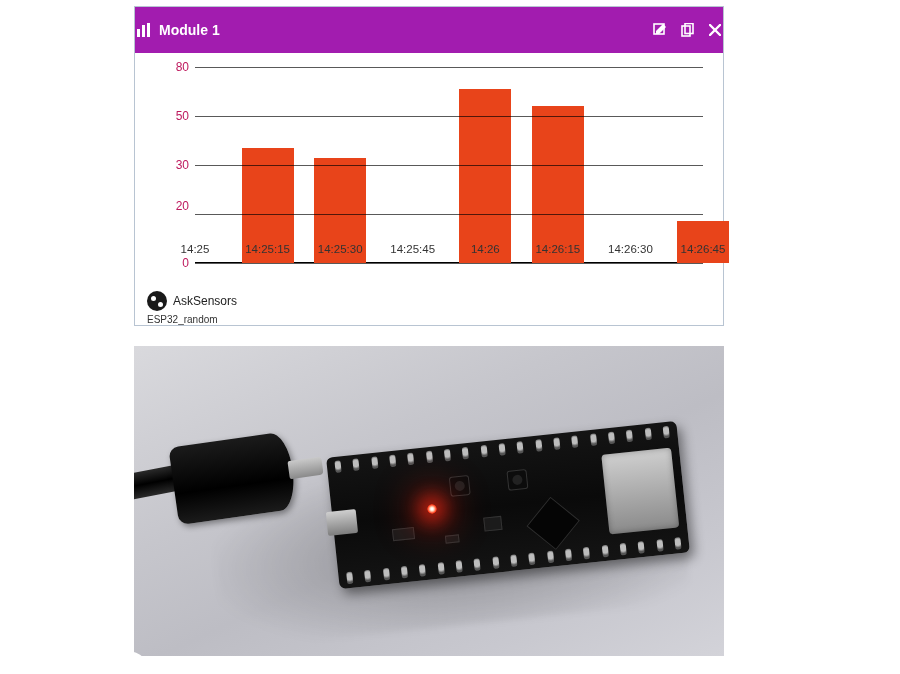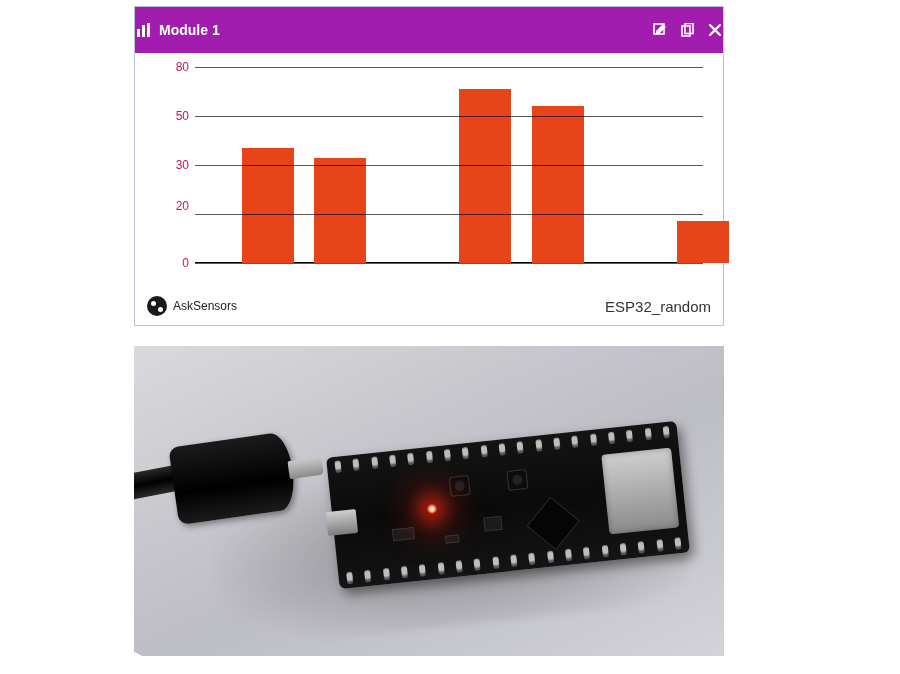--- a/index.html
+++ b/index.html
@@ -105,25 +105,26 @@
   }
   .xlabel {
     position: absolute;
     font-size: 11.5px;
     color: #333;
     transform: translateX(-50%);
     white-space: nowrap;
   }
   .chart-footer {
     display: flex;
-    align-items: center;
+    align-items: flex-start;
     height: 38px;
     padding: 0 12px;
     font-size: 12px;
     color: #222;
+    flex-direction: column;
   }
   .chart-footer .brand {
     display: flex;
     align-items: center;
     gap: 6px;
     flex: 1;
   }
   .chart-footer .brand-logo {
     width: 20px; height: 20px;
     border-radius: 50%;
@@ -133,21 +134,21 @@
   .chart-footer .brand-logo::before,
   .chart-footer .brand-logo::after {
     content: "";
     position: absolute;
     background: #fff;
     border-radius: 50%;
   }
   .chart-footer .brand-logo::before { width:5px; height:5px; left:4px; top:5px; }
   .chart-footer .brand-logo::after  { width:5px; height:5px; right:4px; bottom:4px; }
   .chart-footer .device {
-    font-size: 15px;
+    font-size: 10px;
     color: #333;
   }
 
   
   .photo {
     position: absolute;
     left: 6px;
     top: 346px;
     width: 590px;
     height: 310px;
@@ -336,20 +337,30 @@
           <div class="ylabel" style="top: 196px;">0</div>
           <div class="grid-y" style="top: 147px;"></div>
           <div class="ylabel" style="top: 139px;">20</div>
           <div class="grid-y" style="top: 98px;"></div>
           <div class="ylabel" style="top: 98px;">30</div>
           <div class="grid-y" style="top: 49px;"></div>
           <div class="ylabel" style="top: 49px;">50</div>
           <div class="grid-y" style="top: 0px;"></div>
           <div class="ylabel" style="top: 0px;">80</div>
         </div>
+      <div class="xlabels" id="xlabels">
+          <div class="xlabel" style="left: 0px;">14:25</div>
+          <div class="xlabel" style="left: 72.5714px;">14:25:15</div>
+          <div class="xlabel" style="left: 145.143px;">14:25:30</div>
+          <div class="xlabel" style="left: 217.714px;">14:25:45</div>
+          <div class="xlabel" style="left: 290.286px;">14:26</div>
+          <div class="xlabel" style="left: 362.857px;">14:26:15</div>
+          <div class="xlabel" style="left: 435.429px;">14:26:30</div>
+          <div class="xlabel" style="left: 508px;">14:26:45</div>
+        </div>
     </div>
 
     <div class="chart-footer">
       <div class="brand">
         <span class="brand-logo"></span>
         <span>AskSensors</span>
       </div>
       <span class="device">ESP32_random</span>
     </div>
   </div>

